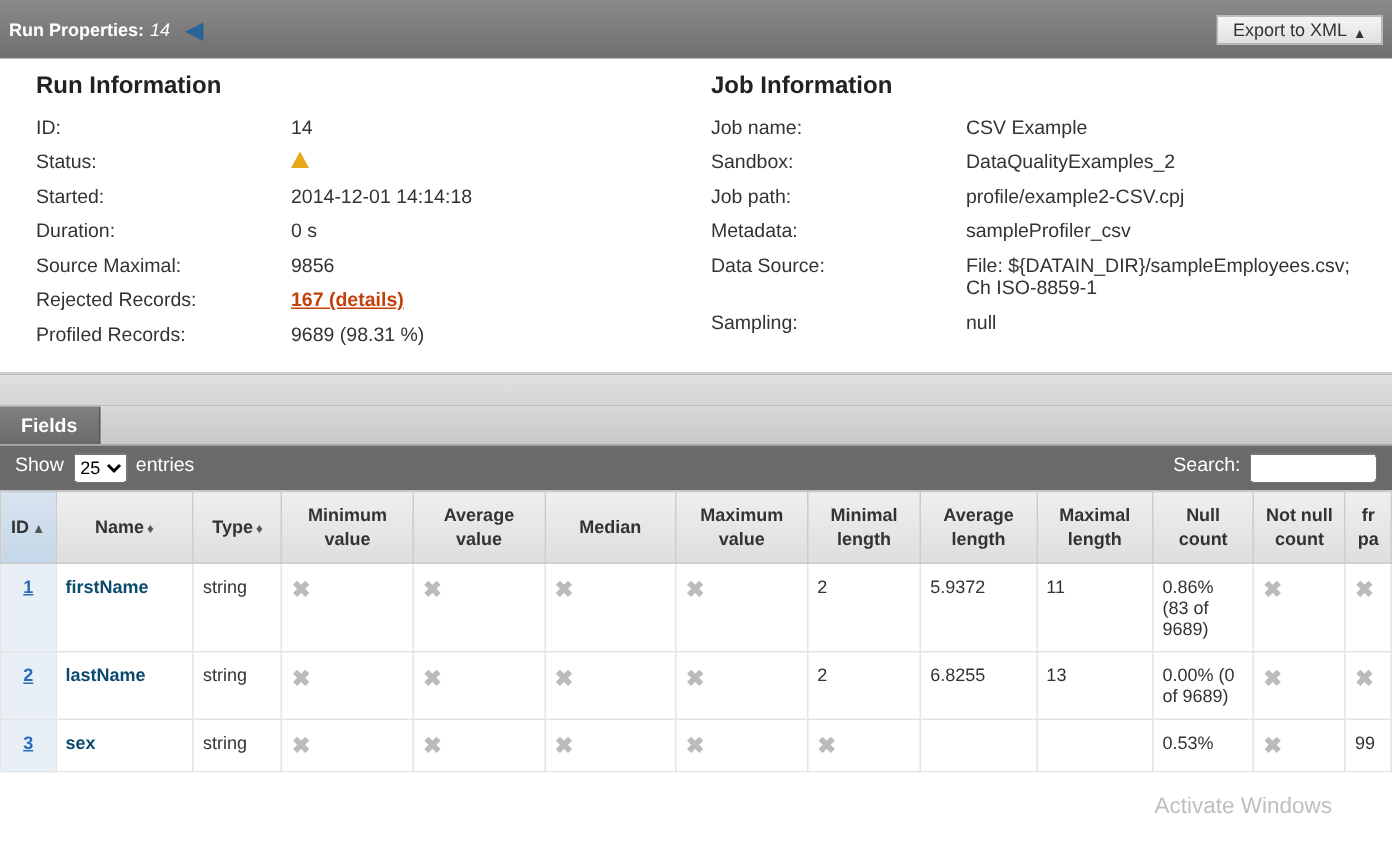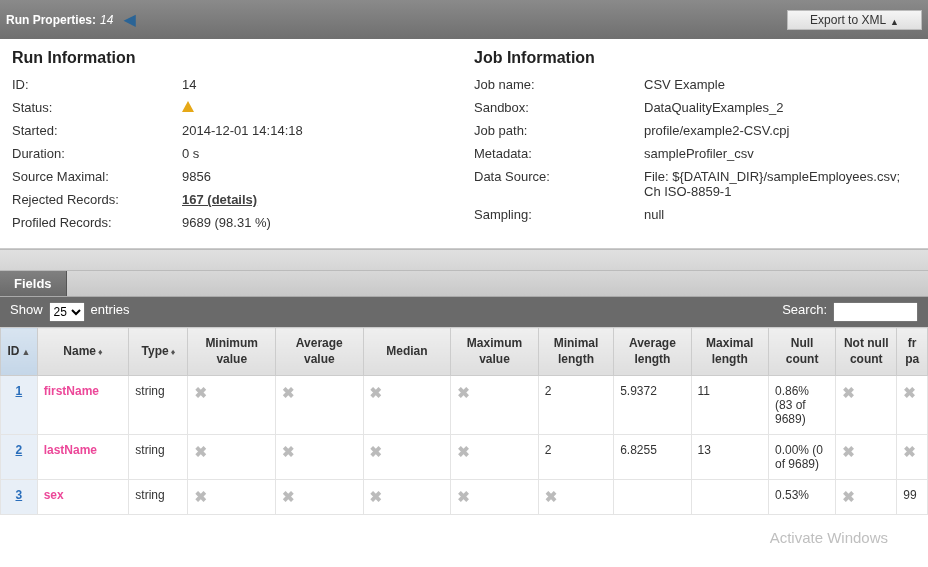--- a/index.html
+++ b/index.html
@@ -1,44 +1,44 @@
 <!DOCTYPE html>
 <html><head>
 <meta charset="utf-8">
 <style>
 * { box-sizing: border-box; margin: 0; padding: 0; }
 body { font-family: Arial, Helvetica, sans-serif; font-size: 13px; color: #333; background: #fff; width: 928px; overflow: hidden; }
 .header-bar { background: linear-gradient(#8a8a8a, #6f6f6f); color: #fff; display: flex; align-items: center; height: 39px; padding: 0 6px; font-size: 12px; }
 .header-title { font-weight: bold; }
 .header-num { font-style: italic; margin-left: 4px; }
 .collapse-arrow { margin-left: 10px; color: #2a6496; font-size: 16px; cursor: pointer; }
-.export-btn { margin-left: auto; background: linear-gradient(#f5f5f5, #e0e0e0); color: #333; border: 1px solid #bbb; padding: 2px 22px; font-size: 12px; cursor: pointer; display: flex; align-items: flex-end; gap: 4px; }
+.export-btn { margin-left: auto; background: linear-gradient(#f5f5f5, #e0e0e0); color: #333; border: 1px solid #bbb; padding: 2px 10px; font-size: 12px; cursor: pointer; display: flex; align-items: flex-end; gap: 4px; }
 .export-caret { font-size: 9px; }
-.info-panel { display: flex; padding: 10px 12px 14px; gap: 20px; border-bottom: 1px solid #ccc; }
+.info-panel { display: flex; padding: 10px 24px 14px; gap: 20px; border-bottom: 1px solid #ccc; }
 .info-col { flex: 1; }
 .info-hdr { font-size: 16px; font-weight: bold; margin-bottom: 6px; color: #222; }
 .info-row { display: flex; padding: 4px 0; font-size: 13px; }
 .info-label { width: 170px; color: #333; }
 .info-val { flex: 1; }
 .warn-icon { display: inline-block; width: 0; height: 0; border-left: 6px solid transparent; border-right: 6px solid transparent; border-bottom: 11px solid #e6a817; position: relative; }
-.link { color: #404040; text-decoration: underline; cursor: pointer; font-weight: bold; }
+.link { color: #c2410c; text-decoration: underline; cursor: pointer; font-weight: bold; }
 .gap-band { height: 22px; background: linear-gradient(#e0e0e0, #d5d5d5); border-top: 1px solid #bbb; border-bottom: 1px solid #bbb; }
 .fields-tab-row { background: linear-gradient(#d8d8d8, #c8c8c8); display: flex; height: 26px; border-bottom: 1px solid #aaa; }
 .fields-tab { background: linear-gradient(#808080, #6a6a6a); color: #fff; font-weight: bold; padding: 5px 14px; font-size: 13px; border-right: 1px solid #555; }
 .controls-row { background: #6a6a6a; color: #fff; display: flex; padding: 5px 10px; font-size: 13px; }
 .controls-row select { margin: 0 6px; font-size: 12px; }
 .search-lbl { margin-left: auto; margin-right: 6px; }
 .search-input { width: 85px; font-size: 12px; padding: 1px 3px; }
 .tbl { width: 100%; border-collapse: collapse; table-layout: fixed; }
 .tbl th { background: linear-gradient(#efefef, #dedede); border: 1px solid #ccc; padding: 8px 4px; font-size: 12px; font-weight: bold; color: #333; text-align: center; vertical-align: middle; line-height: 1.3; }
 .tbl th.id-col { background: linear-gradient(#d8e4f0, #c4d6e8); }
 .tbl td { border: 1px solid #e4e4e4; padding: 8px 6px; font-size: 12px; vertical-align: top; background: #fff; }
 .tbl td.id-cell { background: #e8eff7; text-align: center; }
 .id-link { color: #2a6ebb; font-weight: bold; text-decoration: underline; cursor: pointer; }
-.name-link { color: #ec4899; font-weight: bold; cursor: pointer; }
+.name-link { color: #0c4a6e; font-weight: bold; cursor: pointer; }
 .x-icon { color: #bbb; font-size: 15px; font-weight: bold; }
 .sort-ind { font-size: 9px; margin-left: 2px; color: #555; }
 .watermark { position: absolute; right: 40px; bottom: 21px; color: #bfbfbf; font-size: 15px; pointer-events: none; }
 .col-id { width: 36px; }
 .col-name { width: 90px; }
 .col-type { width: 58px; }
 .col-min { width: 86px; }
 .col-avg { width: 86px; }
 .col-med { width: 86px; }
 .col-max { width: 86px; }

